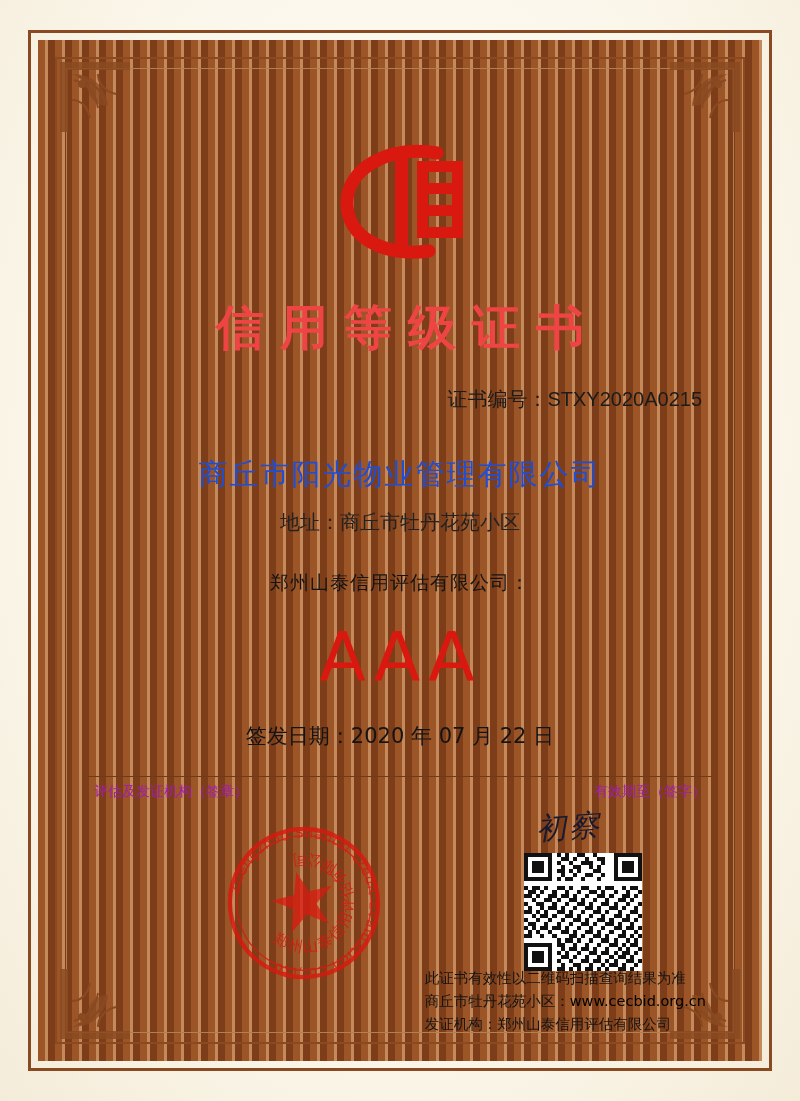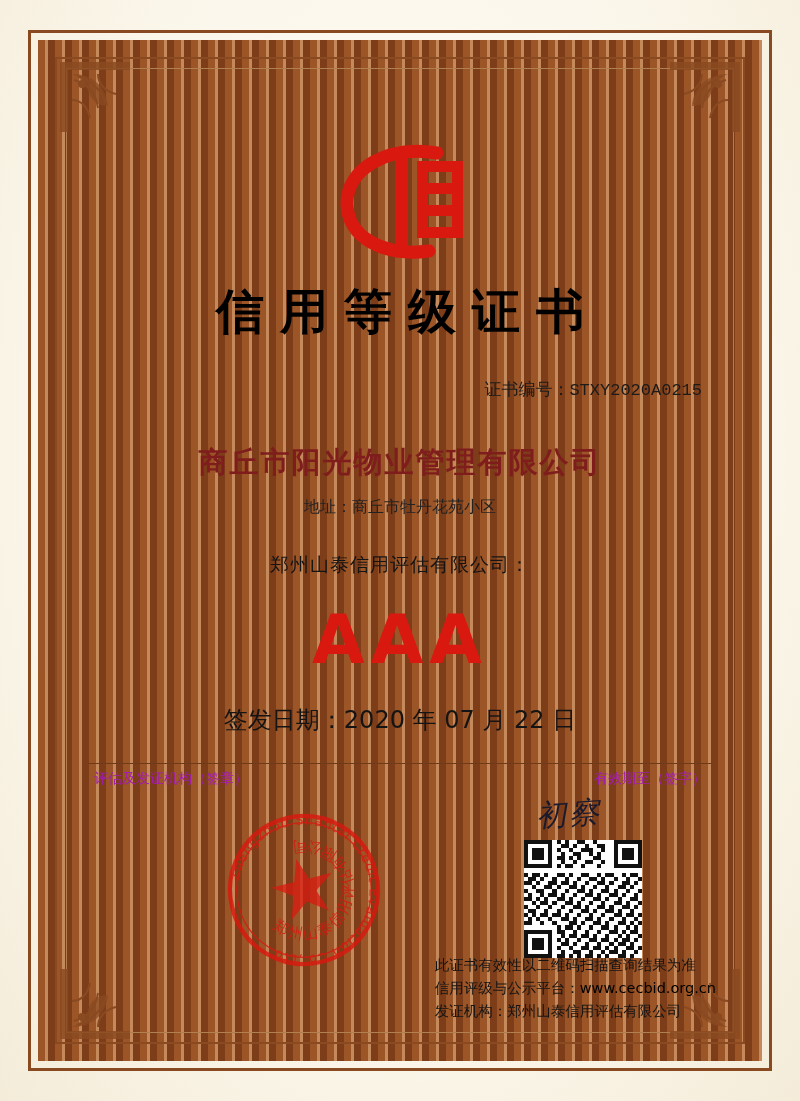--- a/index.html
+++ b/index.html
@@ -84,74 +84,74 @@
   .logo {
     margin-top: 52px;
     height: 130px;
     display: flex;
     align-items: center;
     justify-content: center;
   }
   .logo svg { display: block; }
 
   .cert-title {
-    margin-top: 14px;
+    margin-top: 30px;
     font-size: 48px;
     letter-spacing: 16px;
     font-weight: bold;
-    color: #000000;
+    color: #ef4444;
     font-family: "DejaVu Sans", "Liberation Sans", sans-serif;
     text-indent: 16px;
     white-space: nowrap;
   }
 
   .cert-no {
-    margin-top: 34px;
+    margin-top: 26px;
     text-align: right;
     padding-right: 18px;
-    font-size: 17px;
+    font-size: 20px;
     color: #1b1b1b;
-    font-family: Liberation Mono, monospace;
+    font-family: Liberation Sans, sans-serif;
   }
 
   .company {
     margin-top: 42px;
     font-size: 29px;
-    font-weight: bold;
+    font-weight: normal;
     letter-spacing: 2px;
-    color: #7f1d1d;
+    color: #1d4ed8;
     font-family: "DejaVu Sans", "Liberation Sans", sans-serif;
   }
   .address {
     margin-top: 14px;
-    font-size: 16px;
+    font-size: 20px;
     color: #222;
     font-family: "DejaVu Sans", "Liberation Sans", sans-serif;
   }
 
   .statement {
     margin-top: 34px;
     font-size: 19px;
     color: #141414;
     font-family: "DejaVu Sans", "Liberation Sans", sans-serif;
     letter-spacing: 1px;
   }
 
   .grade {
     margin-top: 22px;
     font-size: 68px;
-    font-weight: bold;
+    font-weight: normal;
     color: #d9180f;
     letter-spacing: 6px;
     font-family: "DejaVu Sans", "Liberation Sans", sans-serif;
   }
 
   .dates {
     margin-top: 22px;
-    font-size: 24px;
+    font-size: 21px;
     color: #141414;
     line-height: 1.65;
     font-family: "DejaVu Sans", "Liberation Sans", sans-serif;
   }
 
   
   .sign-rule {
     margin: 22px 8px 0 8px;
     border-top: 1.5px solid #6f3a17;
   }
@@ -201,21 +201,21 @@
     right: 78px;
     top: 52px;
     width: 118px;
     height: 118px;
     background: #fff;
   }
   .qr svg { display: block; width: 100%; height: 100%; }
 
   .footnotes {
     position: absolute;
-    right: 4px;
+    right: 14px;
     bottom: -6px;
     text-align: left;
     font-size: 14.5px;
     line-height: 1.6;
     color: #141414;
     font-family: "DejaVu Sans", "Liberation Sans", sans-serif;
   }
   .footnotes .link { color: #000000; }
 </style>
 </head>
@@ -576,21 +576,21 @@
               <rect x="20" y="28" width="1" height="1"></rect>
             <rect x="23" y="28" width="2" height="1"></rect>
               <rect x="26" y="28" width="1" height="1"></rect>
           </g>
         </svg>
       </div>
 
       <div class="footnotes">
         <div>此证书有效性以二维码扫描查询结果为准</div>
         <div>
-          <span>信用评级与公示平台：</span><span class="link">www.cecbid.org.cn</span>
+          <span>商丘市牡丹花苑小区：</span><span class="link">www.cecbid.org.cn</span>
         </div>
         <div>
           <span>发证机构：</span><span>郑州山泰信用评估有限公司</span>
         </div>
       </div>
 
     </div>
   </div>
 </div>
 

